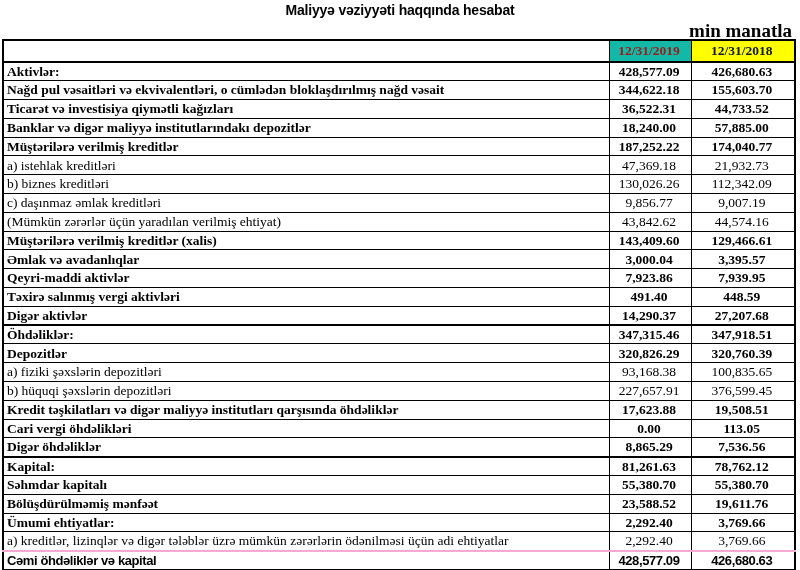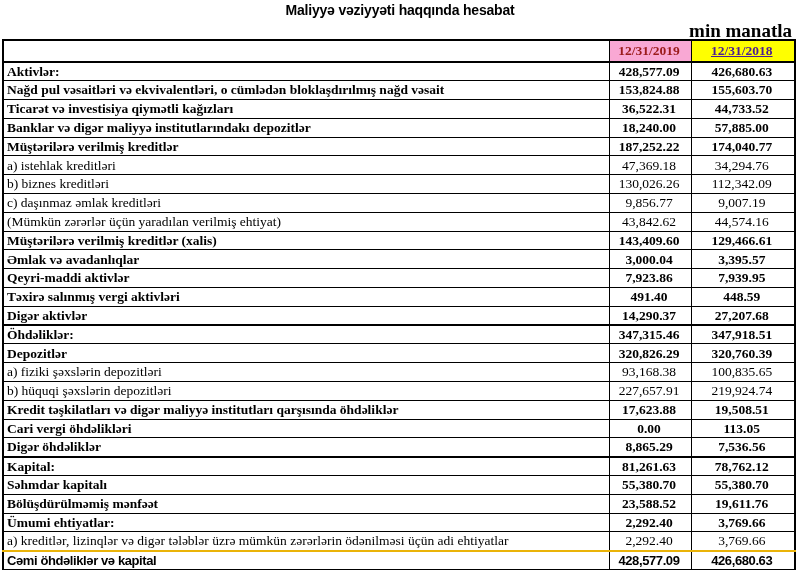--- a/index.html
+++ b/index.html
@@ -72,73 +72,73 @@
   tr.row-item td.label { font-weight: bold; }
   tr.row-item td.num { font-weight: bold; }
   tr.row-subitem td { font-weight: normal; margin-top: 28px; }
   tr.row-section td { font-weight: bold; }
   tr.row-section td { border-top: 2px solid #000; }
   tr.row-total td {
     font-family: "Liberation Sans", sans-serif;
     font-weight: bold;
     font-size: 13px;
     letter-spacing: -0.4px;
-    border-top: 2px solid #eab308;
+    border-top: 2px solid #f9a8d4;
   }
 </style>
 </head>
 <body>
 
 <div class="page">
   <div class="title">Maliyyə vəziyyəti haqqında hesabat</div>
   <div class="unit-note">min manatla</div>
 
   <table class="fin">
     <colgroup>
       <col class="c-label">
       <col class="c-2019">
       <col class="c-2018">
     </colgroup>
     <thead>
       <tr>
         <th class="corner"></th>
-        <th class="date-header" style="background: #f9a8d4; color: rgb(155, 27, 27); margin-top: 45px;">12/31/2019</th>
-        <th class="date-header" style="background: rgb(255, 255, 0); color: #4c1d95; text-decoration: underline;">12/31/2018</th>
+        <th class="date-header" style="background: #14b8a6; color: rgb(155, 27, 27); margin-top: 45px;">12/31/2019</th>
+        <th class="date-header" style="background: rgb(255, 255, 0); color: #0f172a;">12/31/2018</th>
       </tr>
     </thead>
     <tbody id="fin-body">
         <tr class="row-section">
       <td class="label">Aktivlər:</td>
       <td class="num">428,577.09</td>
       <td class="num">426,680.63</td>
     </tr>
         <tr class="row-item">
       <td class="label">Nağd pul vəsaitləri və  ekvivalentləri, o cümlədən bloklaşdırılmış nağd vəsait</td>
-      <td class="num">153,824.88</td>
+      <td class="num">344,622.18</td>
       <td class="num">155,603.70</td>
     </tr>
         <tr class="row-item">
       <td class="label">Ticarət və investisiya qiymətli kağızları</td>
       <td class="num">36,522.31</td>
       <td class="num">44,733.52</td>
     </tr>
         <tr class="row-item">
       <td class="label">Banklar və digər maliyyə institutlarındakı depozitlər</td>
       <td class="num">18,240.00</td>
       <td class="num">57,885.00</td>
     </tr>
         <tr class="row-item">
       <td class="label">Müştərilərə verilmiş kreditlər</td>
       <td class="num">187,252.22</td>
       <td class="num">174,040.77</td>
     </tr>
         <tr class="row-subitem">
       <td class="label">a) istehlak kreditləri</td>
       <td class="num">47,369.18</td>
-      <td class="num">34,294.76</td>
+      <td class="num">21,932.73</td>
     </tr>
         <tr class="row-subitem">
       <td class="label">b) biznes kreditləri</td>
       <td class="num">130,026.26</td>
       <td class="num">112,342.09</td>
     </tr>
         <tr class="row-subitem">
       <td class="label">c) daşınmaz əmlak kreditləri</td>
       <td class="num">9,856.77</td>
       <td class="num">9,007.19</td>
@@ -184,21 +184,21 @@
       <td class="num">320,760.39</td>
     </tr>
         <tr class="row-subitem">
       <td class="label">a) fiziki şəxslərin depozitləri</td>
       <td class="num">93,168.38</td>
       <td class="num">100,835.65</td>
     </tr>
         <tr class="row-subitem">
       <td class="label">b) hüquqi şəxslərin depozitləri</td>
       <td class="num">227,657.91</td>
-      <td class="num">219,924.74</td>
+      <td class="num">376,599.45</td>
     </tr>
         <tr class="row-item">
       <td class="label">Kredit təşkilatları və digər maliyyə institutları qarşısında öhdəliklər</td>
       <td class="num">17,623.88</td>
       <td class="num">19,508.51</td>
     </tr>
         <tr class="row-item">
       <td class="label">Cari vergi öhdəlikləri</td>
       <td class="num">0.00</td>
       <td class="num">113.05</td>

